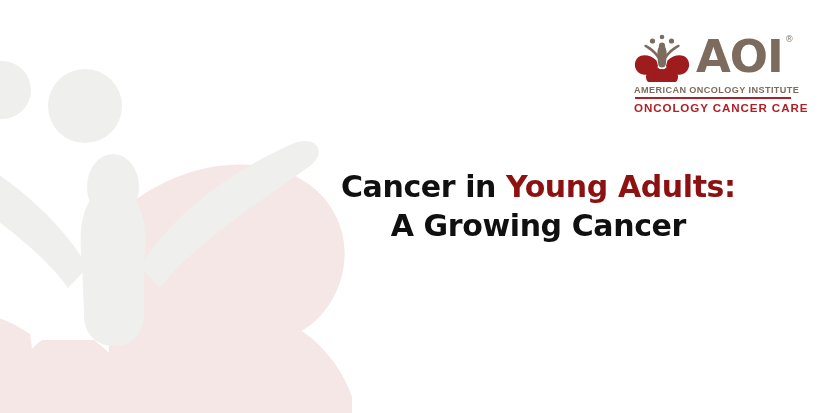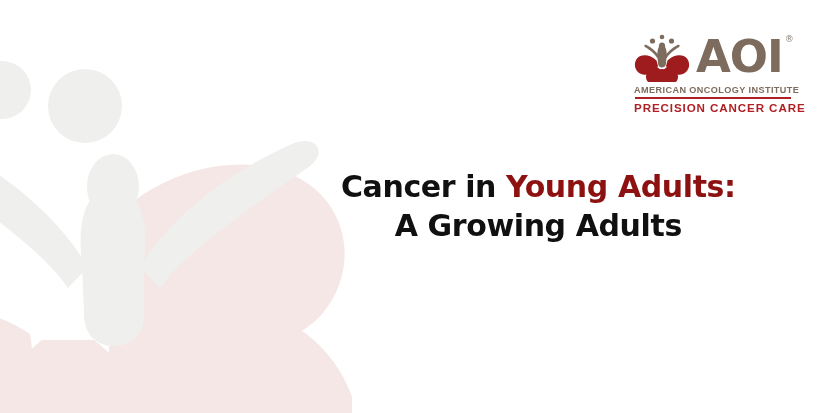--- a/index.html
+++ b/index.html
@@ -172,21 +172,21 @@
           </g>
         </svg>
       </div>
       <div class="logo-word-wrap">
         <span class="logo-word">AOI</span>
         <span class="logo-reg">®</span>
       </div>
     </div>
     <div class="logo-sub1">AMERICAN ONCOLOGY INSTITUTE</div>
     <div class="logo-rule"></div>
-    <div class="logo-sub2">PRECISION CANCER CARE</div>
+    <div class="logo-sub2">ONCOLOGY CANCER CARE</div>
   </div>
 
   <div class="headline">
     <div><span>Cancer in </span><span class="hl-accent">Young Adults:</span></div>
-    <div>A Growing Adults</div>
+    <div>A Growing Cancer</div>
   </div>
 
 </div>
 
 </body></html>

